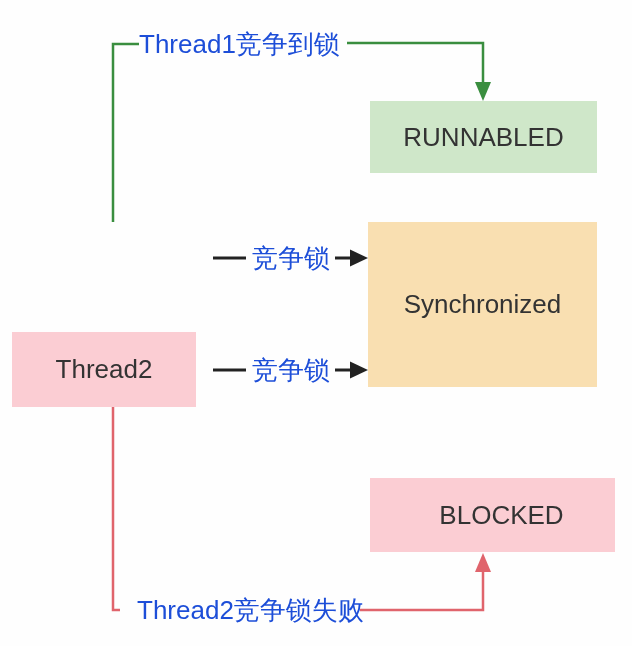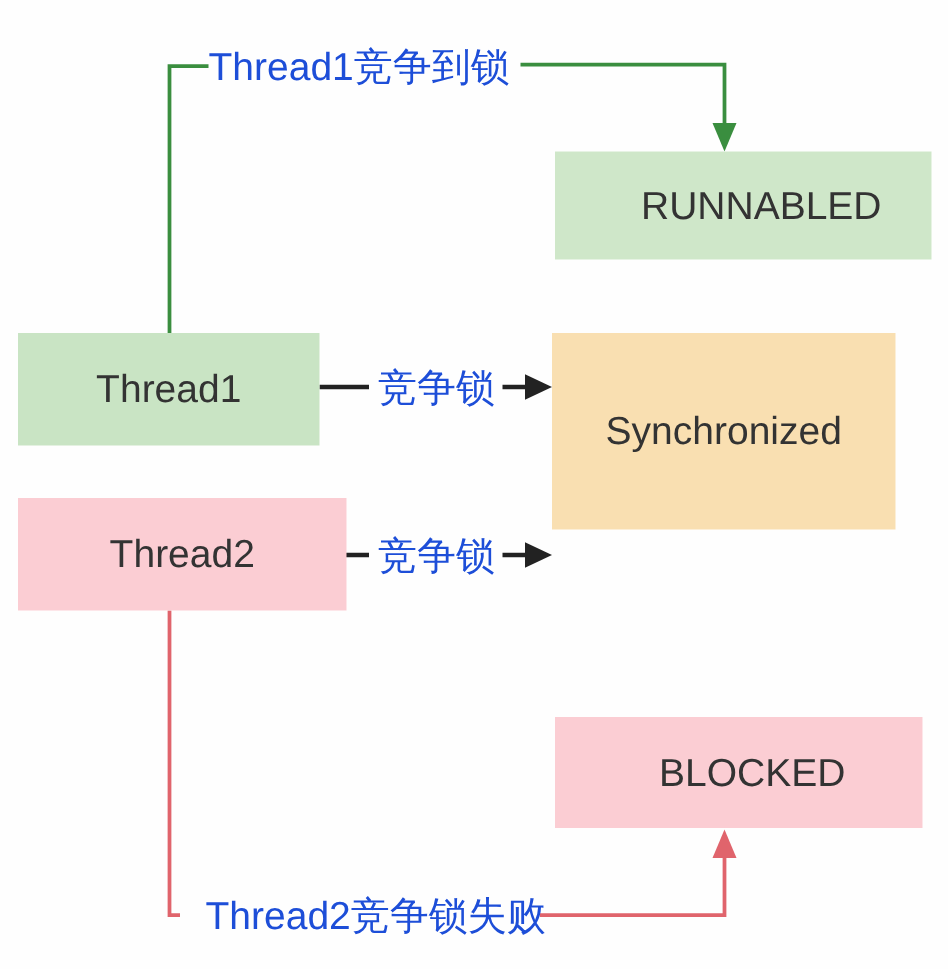--- a/index.html
+++ b/index.html
@@ -23,23 +23,23 @@
   }
   .node {
     position: absolute;
     display: flex;
     align-items: center;
     justify-content: center;
     font-size: 26px;
     color: #333333;
   }
   .node-thread1      { left: 12px;  top: 222px; width: 201px; height: 75px;  background: #c9e4c4; }
-  .node-thread2      { left: 12px;  top: 332px; width: 219px; height: 75px;  background: #fbcdd3; }
-  .node-runnabled    { left: 370px; top: 101px; width: 227px; height: 72px;  background: #cfe7c9; padding-left: 24px; }
-  .node-synchronized { left: 368px; top: 222px; width: 229px; height: 131px; background: #f9dfb1; }
+  .node-thread2      { left: 12px;  top: 332px; width: 184px; height: 75px;  background: #fbcdd3; }
+  .node-runnabled    { left: 370px; top: 101px; width: 227px; height: 72px;  background: #cfe7c9; }
+  .node-synchronized { left: 368px; top: 222px; width: 229px; height: 165px; background: #f9dfb1; }
   .node-blocked      { left: 370px; top: 478px; width: 227px; height: 74px;  background: #fbcdd3; padding-left: 18px; }
   .edge-label {
     position: absolute;
     font-size: 26px;
     color: #1d4ed8;
     white-space: nowrap;
     line-height: 34px;
   }
   .label-top      { left: 139px; top: 27px; }
   .label-mid1     { left: 248px; top: 241px; width: 86px; text-align: center; }
@@ -67,23 +67,20 @@
 
     <polyline points="113,407 113,610 120,610" fill="none" stroke="#e0646c" stroke-width="2.5"></polyline>
     <polyline points="360,610 483,610 483,570" fill="none" stroke="#e0646c" stroke-width="2.5"></polyline>
     <polygon points="483,553 475,572 491,572" fill="#e0646c"></polygon>
   </svg>
 
   <div class="node node-runnabled">
     <span>RUNNABLED</span>
   </div>
 
-  <div class="node node-thread1">
-    <span>Thread1</span>
-  </div>
 
   <div class="node node-thread2">
     <span>Thread2</span>
   </div>
 
   <div class="node node-synchronized">
     <span>Synchronized</span>
   </div>
 
   <div class="node node-blocked">

